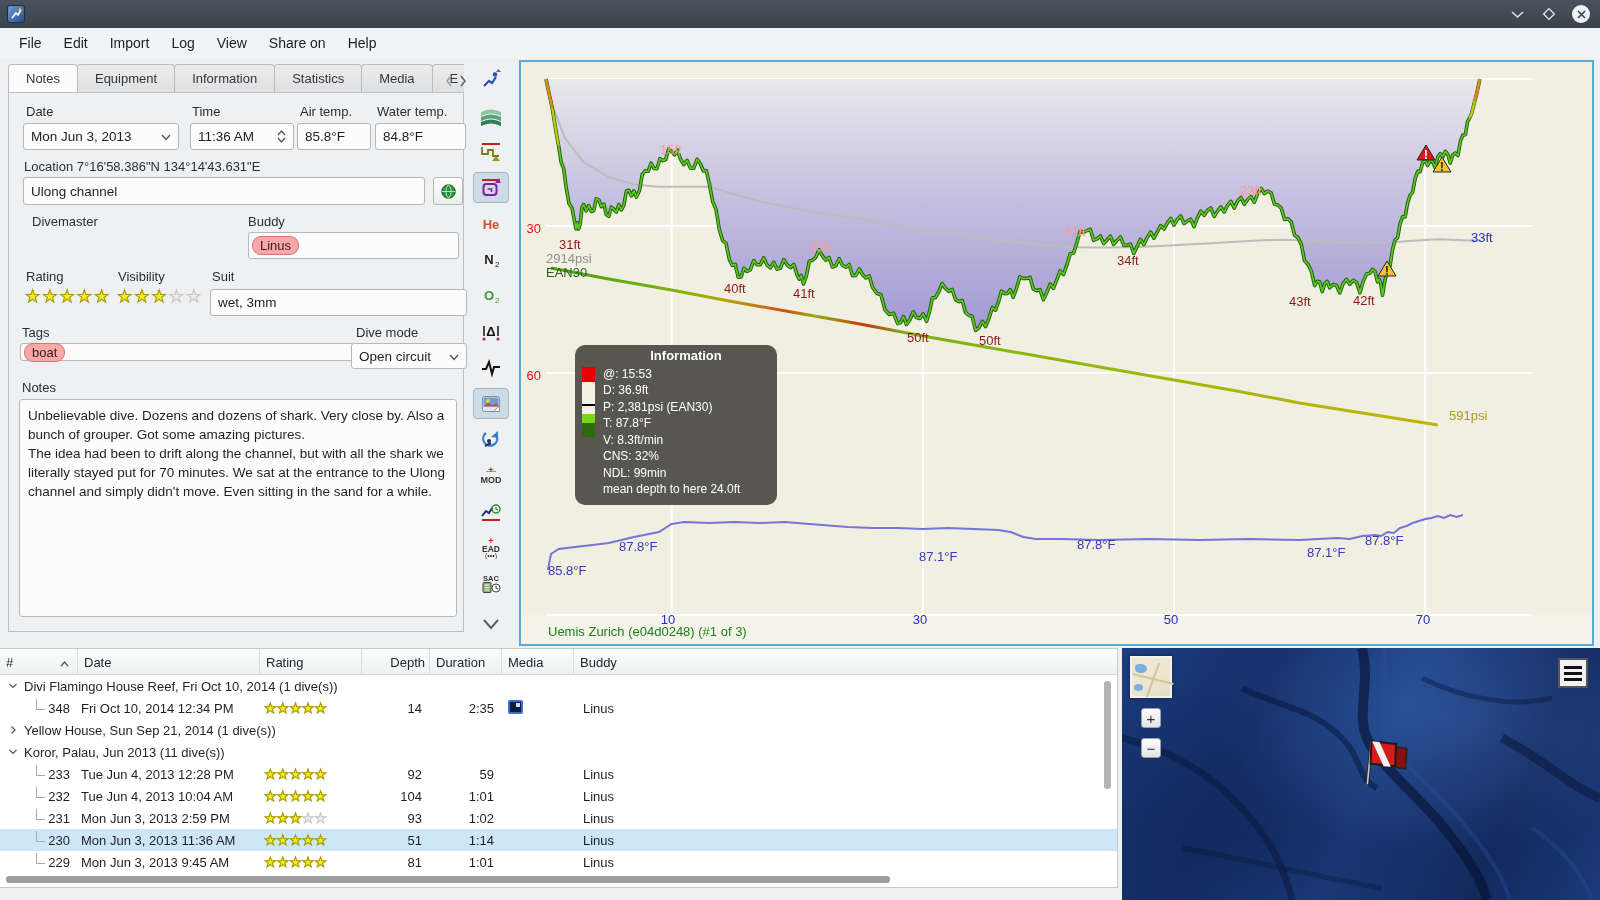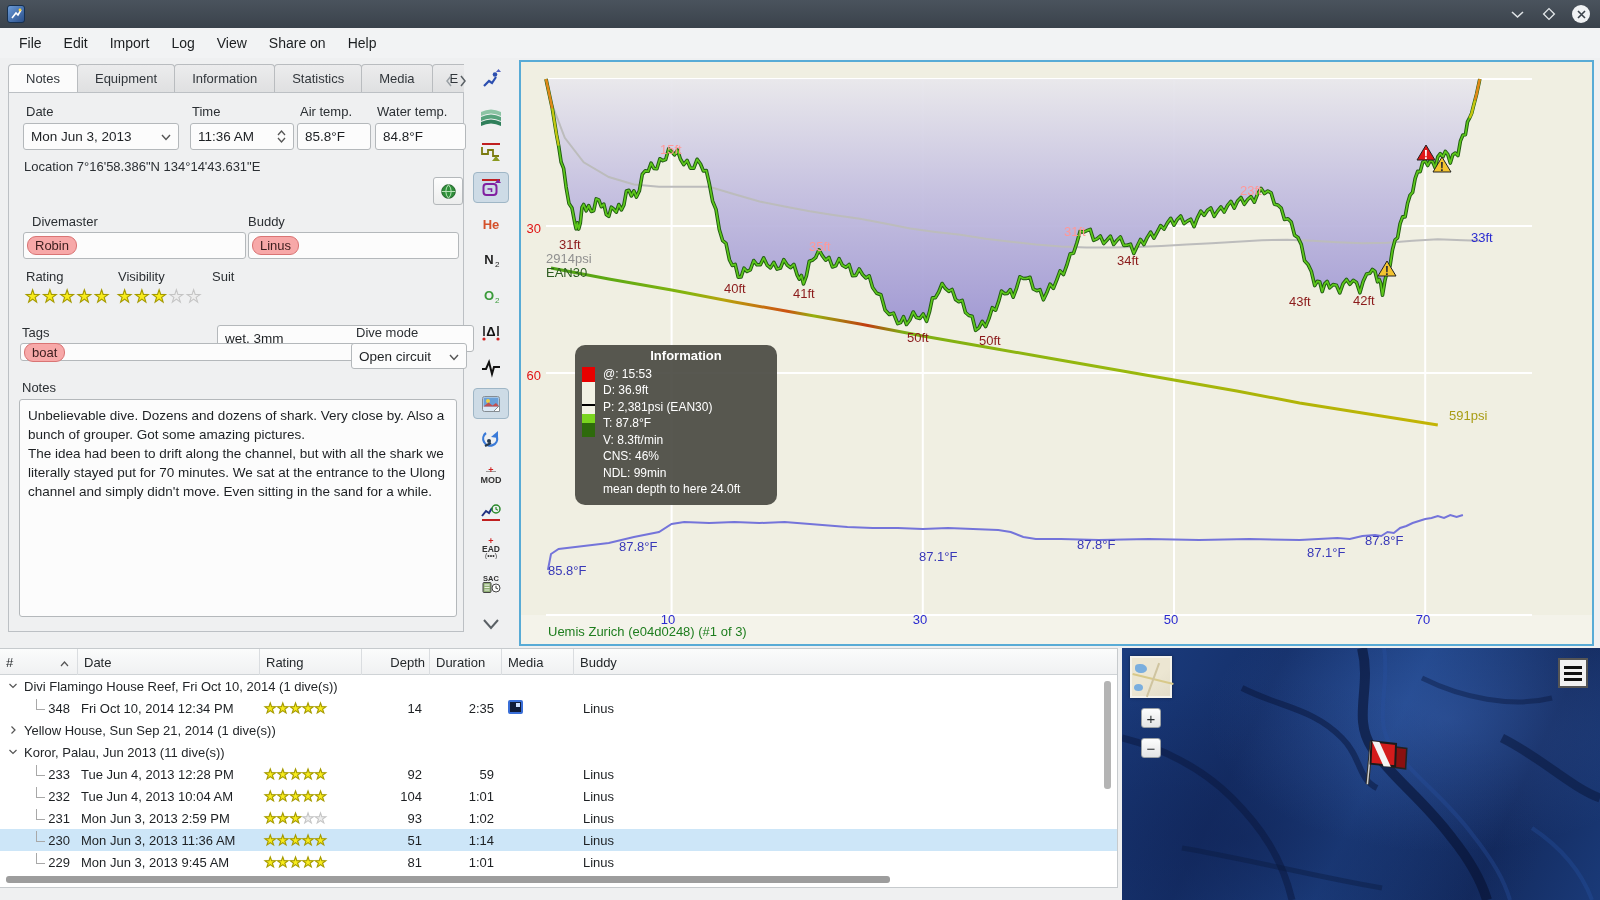--- a/index.html
+++ b/index.html
@@ -218,42 +218,40 @@
       </span>
     </div>
     <div class="field" style="left:288px; top:30px; width:74px; height:27px;">
       <span>85.8°F</span>
     </div>
     <div class="field" style="left:366px; top:30px; width:91px; height:27px;">
       <span>84.8°F</span>
     </div>
 
     <div class="flabel" style="left:15px; top:66px;">Location 7°16'58.386"N 134°14'43.631"E</div>
+    <input class="field" style="left: 14px; top: 84px; width: 402px; height: 28px;" value="Ulong channel">
     <div class="globebtn" style="left:424px; top:84px; width:30px; height:28px;">
       <svg width="17" height="17" viewBox="0 0 18 18">
           <circle cx="9" cy="9" r="7.2" fill="#2f8f3a" stroke="#1d5c24"></circle>
           <path d="M1.8 9 h14.4 M9 1.8 a10.5 10.5 0 0 1 0 14.4 M9 1.8 a10.5 10.5 0 0 0 0 14.4" stroke="#bfe8bf" stroke-width="1" fill="none"></path>
         </svg>
     </div>
 
     <div class="flabel" style="left:23px; top:121px;">Divemaster</div>
     <div class="flabel" style="left:239px; top:121px;">Buddy</div>
-    <div class="field pillfield" style="left:14px; top:139px; width:223px; height:27px;">
-      <span class="pill">Robin</span>
-    </div>
     <div class="field pillfield" style="left:239px; top:139px; width:211px; height:27px;">
       <span class="pill">Linus</span>
     </div>
 
     <div class="flabel" style="left:17px; top:176px;">Rating</div>
     <div class="flabel" style="left:109px; top:176px;">Visibility</div>
     <div class="flabel" style="left:203px; top:176px;">Suit</div>
     <div class="stars" style="left:16px; top:193px;" id="rating-stars"><span class="star-on">★</span><span class="star-on">★</span><span class="star-on">★</span><span class="star-on">★</span><span class="star-on">★</span></div>
     <div class="stars" style="left:108px; top:193px;" id="visibility-stars"><span class="star-on">★</span><span class="star-on">★</span><span class="star-on">★</span><span class="star-off">★</span><span class="star-off">★</span></div>
-    <input class="field" style="left: 208px; top: 196px; width: 257px; height: 27px; margin-top: 36px;" value="wet, 3mm">
+    <input class="field" style="left: 201px; top: 196px; width: 257px; height: 27px;" value="wet, 3mm">
 
     <div class="flabel" style="left:13px; top:232px;">Tags</div>
     <div class="flabel" style="left:347px; top:232px;">Dive mode</div>
     <div class="field pillfield" style="left:11px; top:250px; width:337px; height:18px;">
       <span class="pill">boat</span>
     </div>
     <div class="field" style="left:342px; top:250px; width:116px; height:26px;">
       <span>Open circuit</span>
       <span class="chev">
         <svg width="10" height="7" viewBox="0 0 10 7">
@@ -512,21 +510,21 @@
         <div style="height:8px;background:#f2f2e4"></div>
         <div style="height:9px;background:#7ad51e"></div>
         <div style="height:14px;background:#2e6a0c"></div>
       </div>
       <div id="inforows">
           <div>@: 15:53</div>
           <div>D: 36.9ft</div>
           <div>P: 2,381psi (EAN30)</div>
           <div>T: 87.8°F</div>
           <div>V: 8.3ft/min</div>
-          <div>CNS: 46%</div>
+          <div>CNS: 32%</div>
           <div>NDL: 99min</div>
           <div>mean depth to here 24.0ft</div>
         </div>
     </div>
   </div>
 
   <div class="divelist">
     <div class="dl-head" id="dlhead">
         <div class="hc ">
           <span>#</span>

